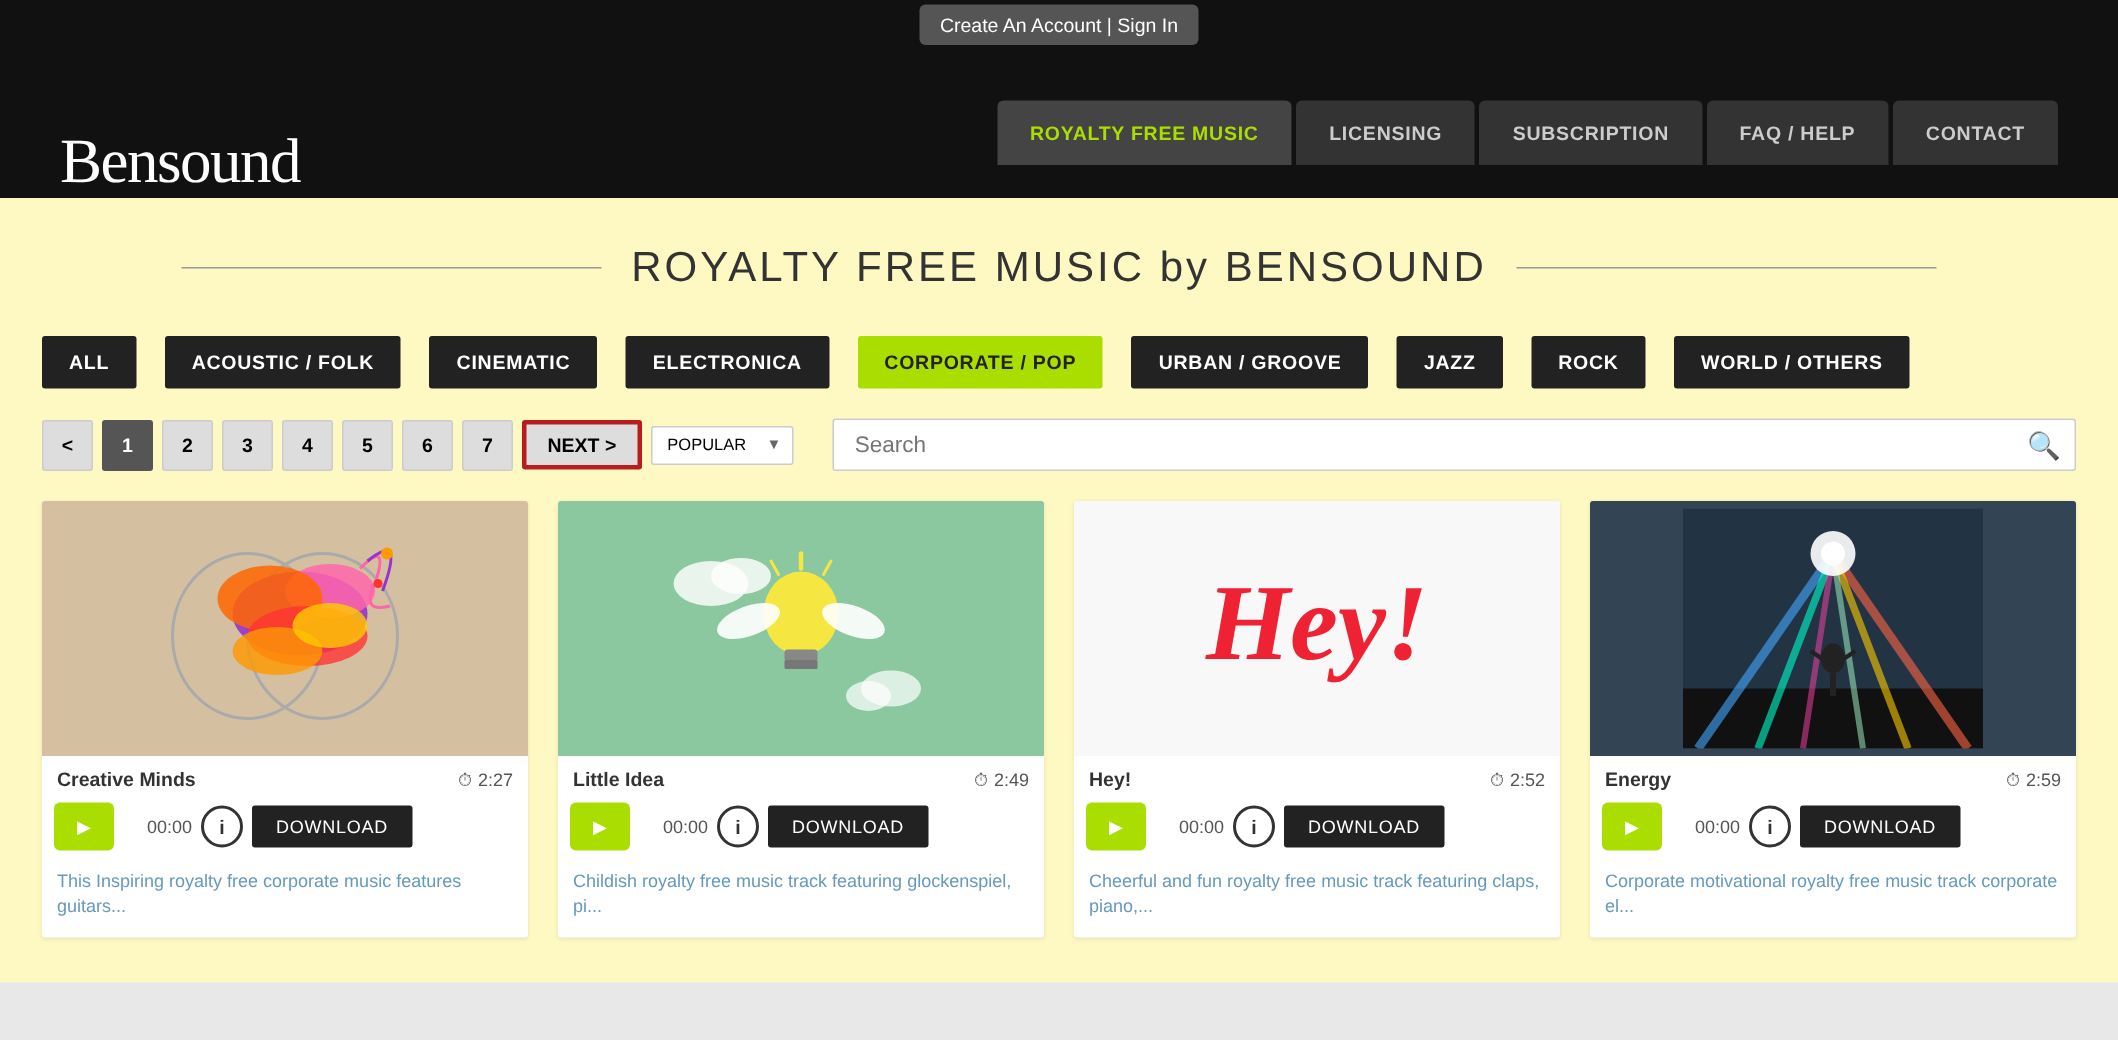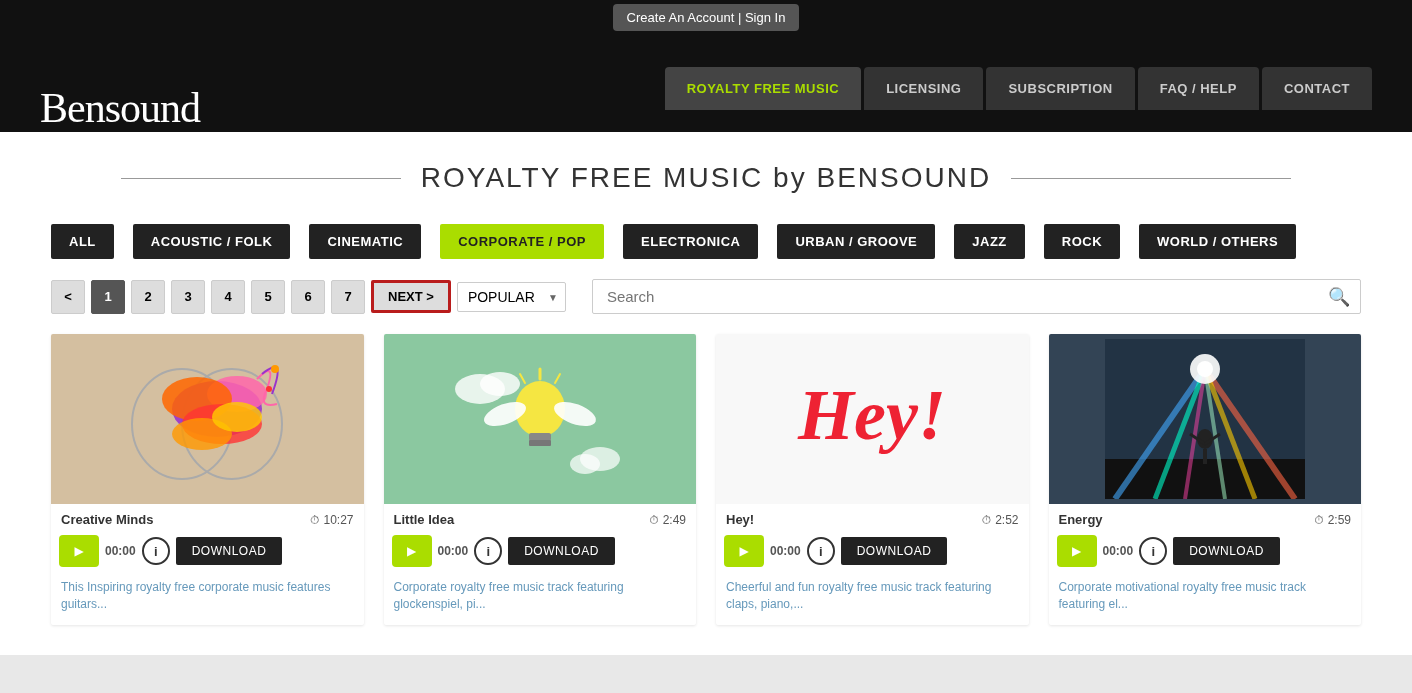--- a/index.html
+++ b/index.html
@@ -52,22 +52,22 @@
       margin-left: 3px;
       border-radius: 4px 4px 0 0;
     }
     .nav a.active {
       color: #aadd00;
       background: #444;
     }
 
     
     .main {
-      background: #ffffff;
-      padding: 30px 51px;
+      background: #fef9c3;
+      padding: 30px 28px;
     }
 
     
     .page-title {
       text-align: center;
       font-size: 28px;
       font-weight: normal;
       color: #333;
       letter-spacing: 2px;
       margin-bottom: 30px;
@@ -138,21 +138,21 @@
       border: 3px solid #b91c1c;
       cursor: pointer;
       font-size: 13px;
       font-weight: bold;
       border-radius: 2px;
     }
     .sort-select {
       padding: 6px 30px 6px 10px;
       border: 1px solid #ccc;
       background: #fff;
-      font-size: 14px;
+      font-size: 11px;
       border-radius: 2px;
       cursor: pointer;
       appearance: none;
       -webkit-appearance: none;
     }
     .sort-wrapper {
       position: relative;
       display: inline-block;
     }
     .sort-wrapper::after {
@@ -242,21 +242,22 @@
       cursor: pointer;
       display: flex;
       align-items: center;
       justify-content: center;
       color: #fff;
       font-size: 12px;
     }
     .time-display {
       font-size: 12px;
       color: #555;
-      font-weight: bold;
+      font-weight: normal;
+      margin-left: 16px;
     }
     .info-btn {
       width: 28px;
       height: 28px;
       border-radius: 50%;
       border: 2px solid #333;
       background: #fff;
       display: flex;
       align-items: center;
       justify-content: center;
@@ -308,22 +309,22 @@
 </div>
 
 <div class="main">
 
   <h1 class="page-title">ROYALTY FREE MUSIC by BENSOUND</h1>
 
   <div class="genre-tabs">
     <button class="genre-tab">ALL</button>
     <button class="genre-tab">ACOUSTIC / FOLK</button>
     <button class="genre-tab">CINEMATIC</button>
+    <button class="genre-tab">ELECTRONICA</button>
     <button class="genre-tab active">CORPORATE / POP</button>
-    <button class="genre-tab">ELECTRONICA</button>
     <button class="genre-tab">URBAN / GROOVE</button>
     <button class="genre-tab">JAZZ</button>
     <button class="genre-tab">ROCK</button>
     <button class="genre-tab">WORLD / OTHERS</button>
   </div>
 
   <div class="controls-row">
     <button class="page-btn">&lt;</button>
     <button class="page-btn active">1</button>
     <button class="page-btn">2</button>
@@ -365,21 +366,21 @@
           <path d="M150,40 Q170,20 160,50 Q150,70 170,65" fill="none" stroke="#ff66aa" stroke-width="2"></path>
           <path d="M155,35 Q180,15 165,55" fill="none" stroke="#9933cc" stroke-width="2"></path>
           <circle cx="168" cy="30" r="4" fill="#ff9900"></circle>
           <circle cx="162" cy="50" r="3" fill="#ff3333"></circle>
         </svg>
       </div>
       <div class="card-info-row">
         <span class="card-title">Creative Minds</span>
         <span class="card-duration">
           <span>⏱</span>
-          <span>10:27</span>
+          <span>2:27</span>
         </span>
       </div>
       <div class="card-controls">
         <button class="play-btn">▶</button>
         <span class="time-display">00:00</span>
         <button class="info-btn">i</button>
         <button class="download-btn">DOWNLOAD</button>
       </div>
       <div class="card-desc">This Inspiring royalty free corporate music features guitars...</div>
     </div>
@@ -414,21 +415,21 @@
           <span>⏱</span>
           <span>2:49</span>
         </span>
       </div>
       <div class="card-controls">
         <button class="play-btn">▶</button>
         <span class="time-display">00:00</span>
         <button class="info-btn">i</button>
         <button class="download-btn">DOWNLOAD</button>
       </div>
-      <div class="card-desc">Corporate royalty free music track featuring glockenspiel, pi...</div>
+      <div class="card-desc">Childish royalty free music track featuring glockenspiel, pi...</div>
     </div>
 
     <div class="card">
       <div class="card-thumb thumb-hey">
         <svg width="200" height="160" viewBox="0 0 200 160">
           <rect width="200" height="160" fill="#f8f8f8"></rect>
           <text x="100" y="100" text-anchor="middle" font-size="72" font-family="Georgia, serif" fill="#ee2233" font-style="italic" font-weight="bold">Hey!</text>
         </svg>
       </div>
       <div class="card-info-row">
@@ -476,17 +477,17 @@
           <span>⏱</span>
           <span>2:59</span>
         </span>
       </div>
       <div class="card-controls">
         <button class="play-btn">▶</button>
         <span class="time-display">00:00</span>
         <button class="info-btn">i</button>
         <button class="download-btn">DOWNLOAD</button>
       </div>
-      <div class="card-desc">Corporate motivational royalty free music track featuring el...</div>
+      <div class="card-desc">Corporate motivational royalty free music track corporate el...</div>
     </div>
 
   </div>
 </div>
 
 </body></html>

